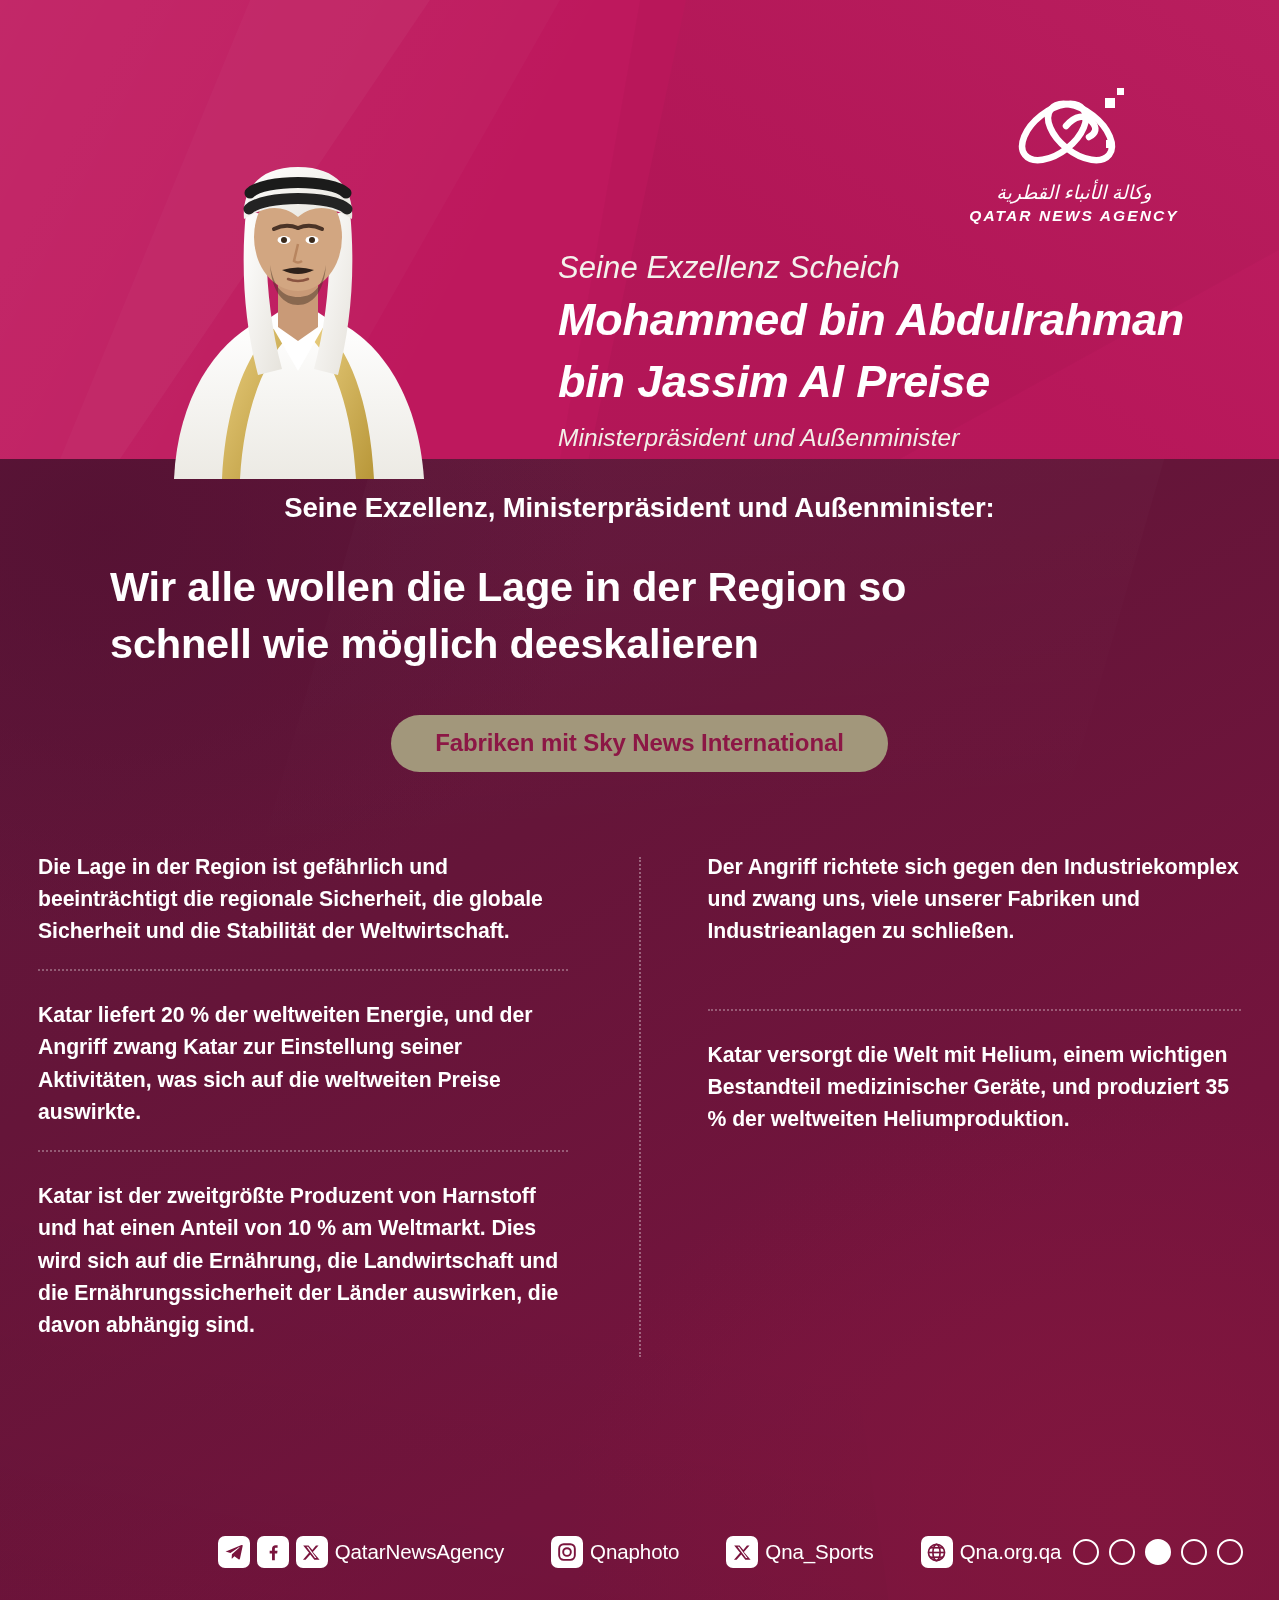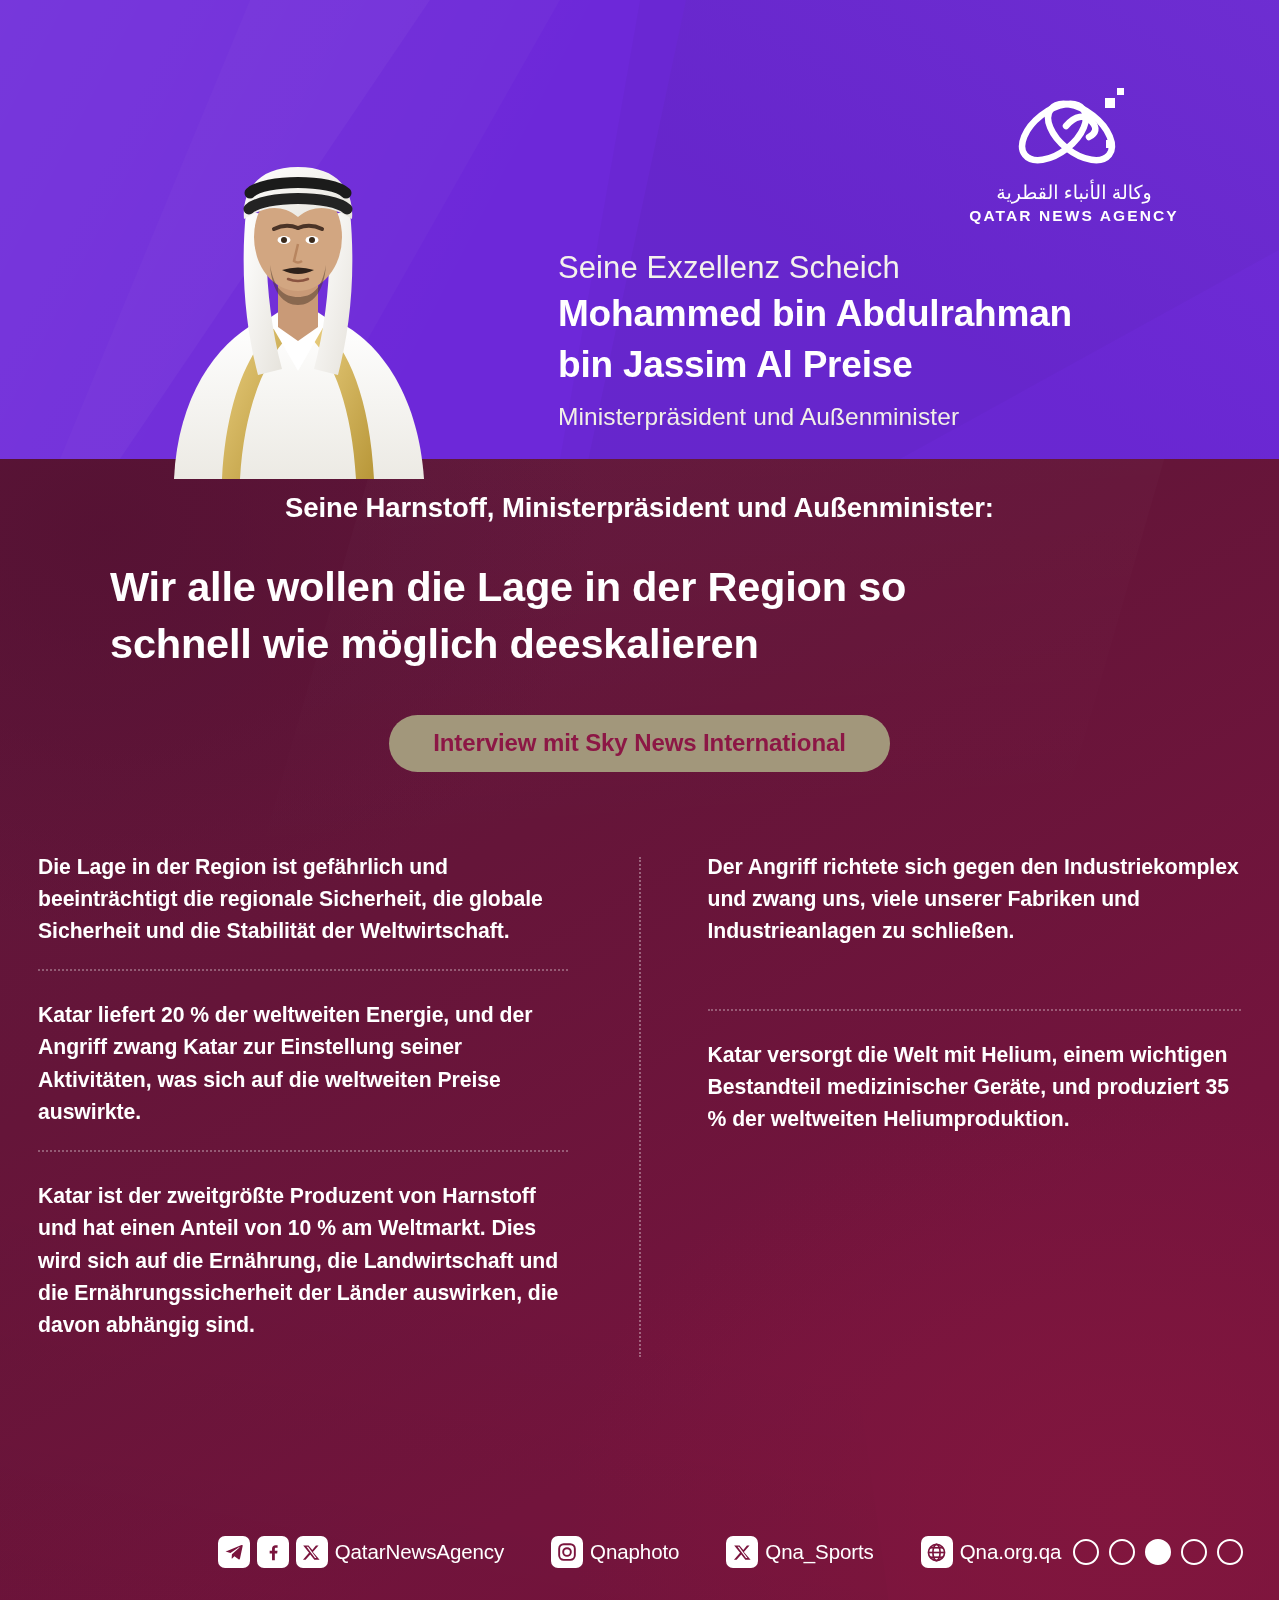--- a/index.html
+++ b/index.html
@@ -14,22 +14,23 @@
     width:1279px;
     height:1600px;
     overflow:hidden;
   }
 
   
   .header {
     position:absolute;
     left:0; top:0;
     width:1279px; height:479px;
-    background:#6d28d9;
+    background:#be185d;
     overflow:hidden;
+    font-style:italic;
   }
   .header::before {
     content:"";
     position:absolute;
     left:-120px; top:-200px;
     width:900px; height:900px;
     background:linear-gradient(135deg, rgba(255,255,255,0.055) 0%, rgba(255,255,255,0) 62%);
     transform:rotate(-18deg);
     pointer-events:none;
   }
@@ -90,21 +91,21 @@
     color:#ffffff;
   }
   .name-pre {
     font-size:31px;
     font-weight:400;
     letter-spacing:0.1px;
     line-height:1.30;
     color:#f4f2ec;
   }
   .name-main {
-    font-size:37px;
+    font-size:45px;
     font-weight:bold;
     line-height:1.32;
     letter-spacing:-0.2px;
     color:#ffffff;
     margin-top:2px;
   }
   .name-role {
     font-size:24.5px;
     font-weight:400;
     margin-top:13px;
@@ -360,29 +361,29 @@
     <div class="name-block">
       <div class="name-pre">Seine Exzellenz Scheich</div>
       <div class="name-main">Mohammed bin Abdulrahman</div>
       <div class="name-main">bin Jassim Al Preise</div>
       <div class="name-role">Ministerpräsident und Außenminister</div>
     </div>
   </div>
 
   <div class="body-area">
 
-    <div class="kicker">Seine Harnstoff, Ministerpräsident und Außenminister:</div>
+    <div class="kicker">Seine Exzellenz, Ministerpräsident und Außenminister:</div>
 
     <div class="headline">
       <div>Wir alle wollen die Lage in der Region so</div>
       <div>schnell wie möglich deeskalieren</div>
     </div>
 
     <div class="pill-row">
-      <span class="pill">Interview mit Sky News International</span>
+      <span class="pill">Fabriken mit Sky News International</span>
     </div>
 
     <div class="grid">
       <div class="vdivider"></div>
 
       <div class="col left">
         <div class="cell h1">Die Lage in der Region ist gefährlich und beeinträchtigt die regionale Sicherheit, die globale Sicherheit und die Stabilität der Weltwirtschaft.</div>
         <div class="cell h2">Katar liefert 20 % der weltweiten Energie, und der Angriff zwang Katar zur Einstellung seiner Aktivitäten, was sich auf die weltweiten Preise auswirkte.</div>
         <div class="cell">Katar ist der zweitgrößte Produzent von Harnstoff und hat einen Anteil von 10 % am Weltmarkt. Dies wird sich auf die Ernährung, die Landwirtschaft und die Ernährungssicherheit der Länder auswirken, die davon abhängig sind.</div>
       </div>

